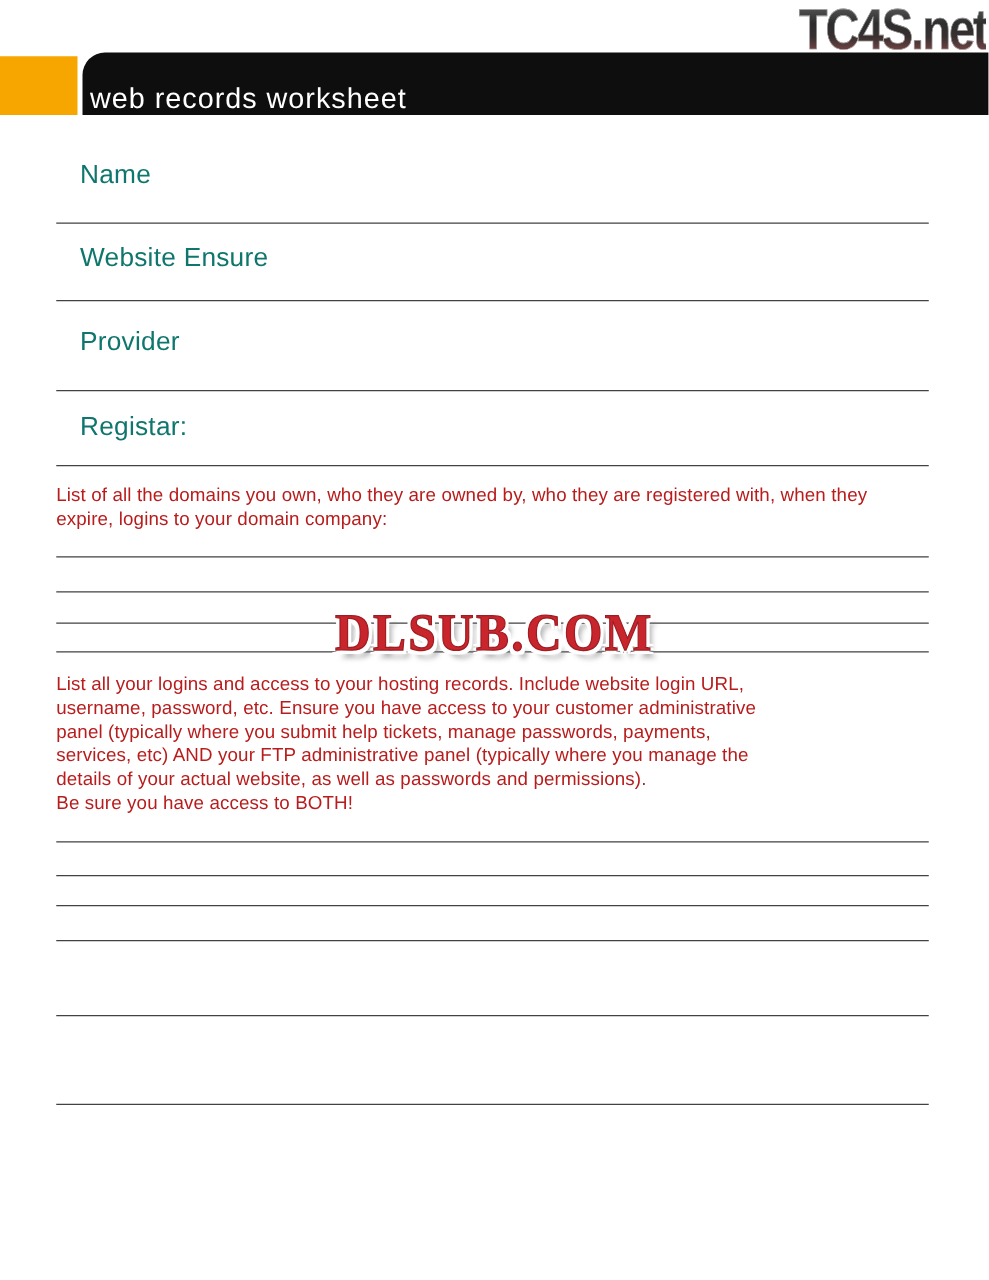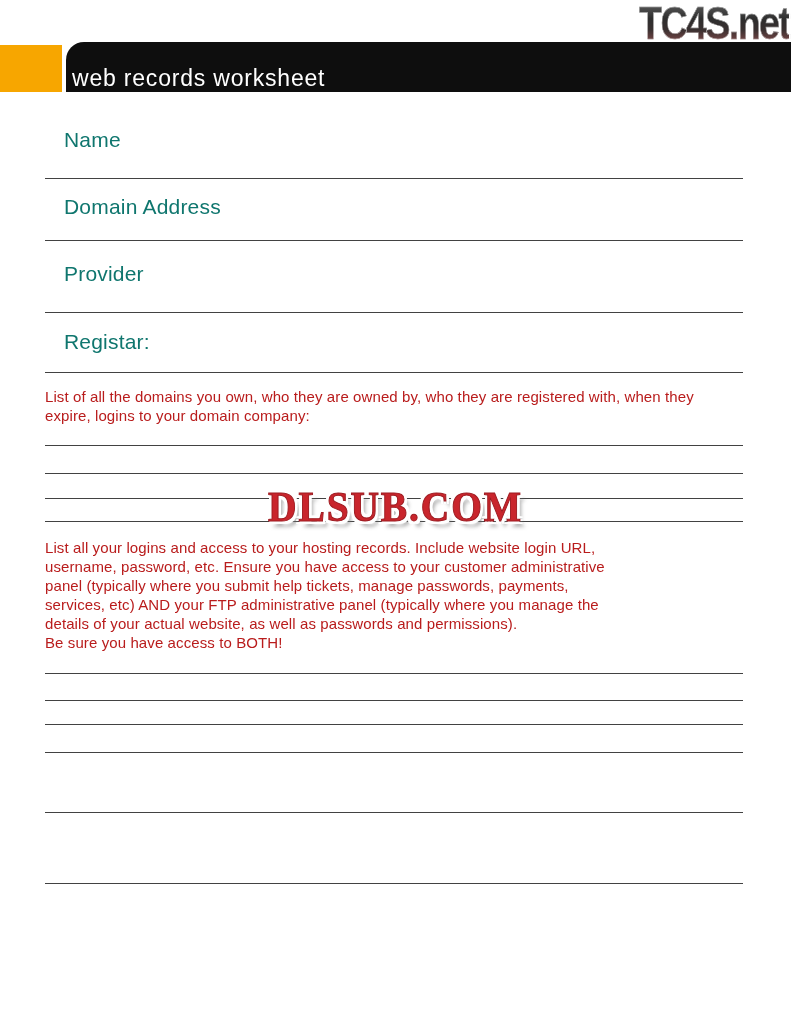--- a/index.html
+++ b/index.html
@@ -148,21 +148,21 @@
   </div>
 
   <div class="header-accent" style="background: rgb(247, 166, 0);"></div>
   <div class="header-bar" style="background: rgb(14, 14, 14);">
     <span class="header-title">web records worksheet</span>
   </div>
 
   <div class="label" style="top:128px">Name</div>
   <div class="rule" style="top:178px"></div>
 
-  <div class="label" style="top:195px">Domain Address</div>
+  <div class="label" style="top:195px">Website Ensure</div>
   <div class="rule" style="top:240px"></div>
 
   <div class="label" style="top:262px">Provider</div>
   <div class="rule" style="top:312px"></div>
 
   <div class="label" style="top:330px">Registar:</div>
   <div class="rule" style="top:372px"></div>
 
   <div class="para" style="top:387px">List of all the domains you own, who they are owned by, who they are registered with, when they
 expire, logins to your domain company:</div>

